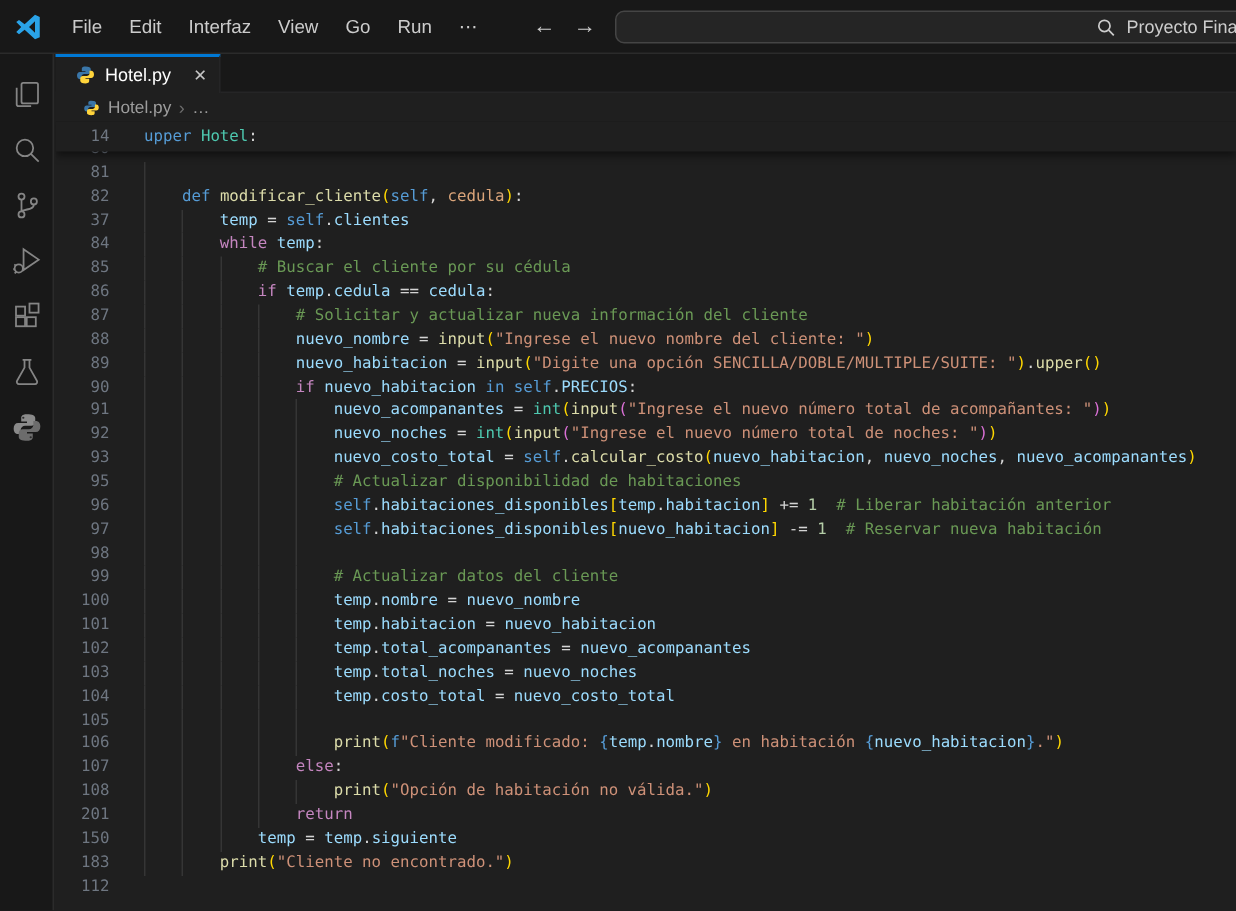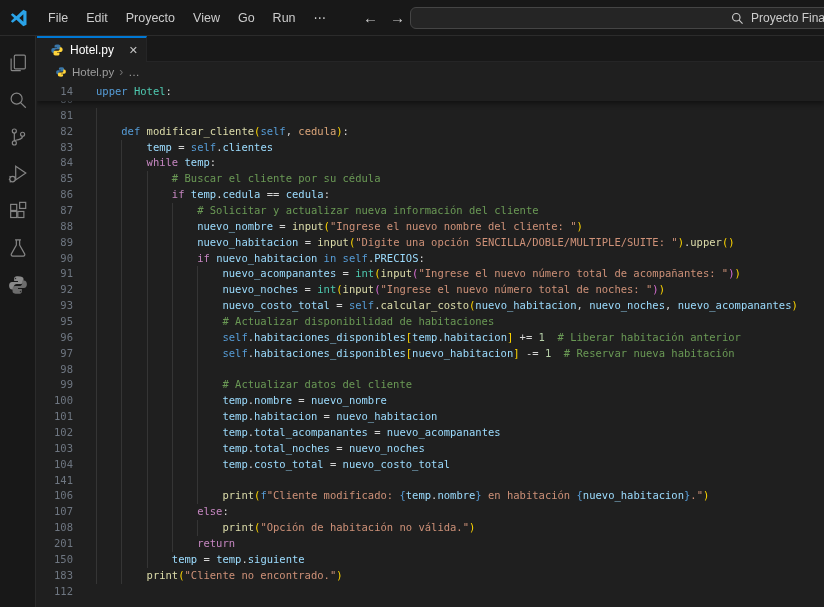--- a/index.html
+++ b/index.html
@@ -76,21 +76,21 @@
 
 <div class="app">
 
   <div class="titlebar">
     <svg class="vslogo" viewBox="0 0 24 24">
       <path fill="#2aa3e8" fill-rule="evenodd" d="M17.2 2.2 L21 3.9 v16.2 L17.2 21.8 L8.9 14.2 L4.4 17.7 L2.2 16 L6.2 12 L2.2 8 L4.4 6.3 L8.9 9.8 Z M17.2 7.4 L12.4 12 L17.2 16.6 Z"></path>
     </svg>
     <div class="menubar">
         <div class="menu-item">File</div>
         <div class="menu-item">Edit</div>
-        <div class="menu-item">Proyecto</div>
+        <div class="menu-item">Interfaz</div>
         <div class="menu-item">View</div>
         <div class="menu-item">Go</div>
         <div class="menu-item">Run</div>
         <div class="menu-item">⋯</div>
       </div>
     <div class="nav-arrows">
       <span class="nav-arrow">←</span>
       <span class="nav-arrow">→</span>
     </div>
     <div class="searchbox">
@@ -175,42 +175,42 @@
       <span>Hotel.py</span>
       <span class="crumb-sep">›</span>
       <span>…</span>
     </div>
 
     <div class="code-wrap">
       <div class="scroll">
           <div class="code-row"><span class="ln">80</span><span class="code"><span></span></span></div>
           <div class="code-row"><span class="ln">81</span><span class="code"><i class="guide" style="left: 23px;"></i></span></div>
           <div class="code-row"><span class="ln">82</span><span class="code"><i class="guide" style="left: 23px;"></i><span>    <span class="tk-k">def </span><span class="tk-fn">modificar_cliente</span><span class="tk-b1">(</span><span class="tk-kself">self</span><span class="tk-op">, </span><span class="tk-param">cedula</span><span class="tk-b1">)</span><span class="tk-op">:</span></span></span></div>
-          <div class="code-row"><span class="ln">83</span><span class="code"><i class="guide" style="left: 23px;"></i><i class="guide" style="left: 48.272px;"></i><span>        <span class="tk-v">temp</span><span class="tk-op"> = </span><span class="tk-kself">self</span><span class="tk-op">.</span><span class="tk-v">clientes</span></span></span></div>
+          <div class="code-row"><span class="ln">37</span><span class="code"><i class="guide" style="left: 23px;"></i><i class="guide" style="left: 48.272px;"></i><span>        <span class="tk-v">temp</span><span class="tk-op"> = </span><span class="tk-kself">self</span><span class="tk-op">.</span><span class="tk-v">clientes</span></span></span></div>
           <div class="code-row"><span class="ln">84</span><span class="code"><i class="guide" style="left: 23px;"></i><i class="guide" style="left: 48.272px;"></i><span>        <span class="tk-ctrl">while </span><span class="tk-v">temp</span><span class="tk-op">:</span></span></span></div>
           <div class="code-row"><span class="ln">85</span><span class="code"><i class="guide" style="left: 23px;"></i><i class="guide" style="left: 48.272px;"></i><i class="guide" style="left: 73.544px;"></i><span>            <span class="tk-c"># Buscar el cliente por su cédula</span></span></span></div>
           <div class="code-row"><span class="ln">86</span><span class="code"><i class="guide" style="left: 23px;"></i><i class="guide" style="left: 48.272px;"></i><i class="guide" style="left: 73.544px;"></i><span>            <span class="tk-ctrl">if </span><span class="tk-v">temp</span><span class="tk-op">.</span><span class="tk-v">cedula</span><span class="tk-op"> == </span><span class="tk-v">cedula</span><span class="tk-op">:</span></span></span></div>
           <div class="code-row"><span class="ln">87</span><span class="code"><i class="guide" style="left: 23px;"></i><i class="guide" style="left: 48.272px;"></i><i class="guide" style="left: 73.544px;"></i><i class="guide" style="left: 98.816px;"></i><span>                <span class="tk-c"># Solicitar y actualizar nueva información del cliente</span></span></span></div>
           <div class="code-row"><span class="ln">88</span><span class="code"><i class="guide" style="left: 23px;"></i><i class="guide" style="left: 48.272px;"></i><i class="guide" style="left: 73.544px;"></i><i class="guide" style="left: 98.816px;"></i><span>                <span class="tk-v">nuevo_nombre</span><span class="tk-op"> = </span><span class="tk-fn">input</span><span class="tk-b1">(</span><span class="tk-s">"Ingrese el nuevo nombre del cliente: "</span><span class="tk-b1">)</span></span></span></div>
           <div class="code-row"><span class="ln">89</span><span class="code"><i class="guide" style="left: 23px;"></i><i class="guide" style="left: 48.272px;"></i><i class="guide" style="left: 73.544px;"></i><i class="guide" style="left: 98.816px;"></i><span>                <span class="tk-v">nuevo_habitacion</span><span class="tk-op"> = </span><span class="tk-fn">input</span><span class="tk-b1">(</span><span class="tk-s">"Digite una opción SENCILLA/DOBLE/MULTIPLE/SUITE: "</span><span class="tk-b1">)</span><span class="tk-op">.</span><span class="tk-fn">upper</span><span class="tk-b1">()</span></span></span></div>
           <div class="code-row"><span class="ln">90</span><span class="code"><i class="guide" style="left: 23px;"></i><i class="guide" style="left: 48.272px;"></i><i class="guide" style="left: 73.544px;"></i><i class="guide" style="left: 98.816px;"></i><span>                <span class="tk-ctrl">if </span><span class="tk-v">nuevo_habitacion</span><span class="tk-k"> in </span><span class="tk-kself">self</span><span class="tk-op">.</span><span class="tk-v">PRECIOS</span><span class="tk-op">:</span></span></span></div>
           <div class="code-row"><span class="ln">91</span><span class="code"><i class="guide" style="left: 23px;"></i><i class="guide" style="left: 48.272px;"></i><i class="guide" style="left: 73.544px;"></i><i class="guide" style="left: 98.816px;"></i><i class="guide" style="left: 124.088px;"></i><span>                    <span class="tk-v">nuevo_acompanantes</span><span class="tk-op"> = </span><span class="tk-cls">int</span><span class="tk-b1">(</span><span class="tk-fn">input</span><span class="tk-b2">(</span><span class="tk-s">"Ingrese el nuevo número total de acompañantes: "</span><span class="tk-b2">)</span><span class="tk-b1">)</span></span></span></div>
           <div class="code-row"><span class="ln">92</span><span class="code"><i class="guide" style="left: 23px;"></i><i class="guide" style="left: 48.272px;"></i><i class="guide" style="left: 73.544px;"></i><i class="guide" style="left: 98.816px;"></i><i class="guide" style="left: 124.088px;"></i><span>                    <span class="tk-v">nuevo_noches</span><span class="tk-op"> = </span><span class="tk-cls">int</span><span class="tk-b1">(</span><span class="tk-fn">input</span><span class="tk-b2">(</span><span class="tk-s">"Ingrese el nuevo número total de noches: "</span><span class="tk-b2">)</span><span class="tk-b1">)</span></span></span></div>
           <div class="code-row"><span class="ln">93</span><span class="code"><i class="guide" style="left: 23px;"></i><i class="guide" style="left: 48.272px;"></i><i class="guide" style="left: 73.544px;"></i><i class="guide" style="left: 98.816px;"></i><i class="guide" style="left: 124.088px;"></i><span>                    <span class="tk-v">nuevo_costo_total</span><span class="tk-op"> = </span><span class="tk-kself">self</span><span class="tk-op">.</span><span class="tk-fn">calcular_costo</span><span class="tk-b1">(</span><span class="tk-v">nuevo_habitacion</span><span class="tk-op">, </span><span class="tk-v">nuevo_noches</span><span class="tk-op">, </span><span class="tk-v">nuevo_acompanantes</span><span class="tk-b1">)</span></span></span></div>
           <div class="code-row"><span class="ln">95</span><span class="code"><i class="guide" style="left: 23px;"></i><i class="guide" style="left: 48.272px;"></i><i class="guide" style="left: 73.544px;"></i><i class="guide" style="left: 98.816px;"></i><i class="guide" style="left: 124.088px;"></i><span>                    <span class="tk-c"># Actualizar disponibilidad de habitaciones</span></span></span></div>
           <div class="code-row"><span class="ln">96</span><span class="code"><i class="guide" style="left: 23px;"></i><i class="guide" style="left: 48.272px;"></i><i class="guide" style="left: 73.544px;"></i><i class="guide" style="left: 98.816px;"></i><i class="guide" style="left: 124.088px;"></i><span>                    <span class="tk-kself">self</span><span class="tk-op">.</span><span class="tk-v">habitaciones_disponibles</span><span class="tk-b1">[</span><span class="tk-v">temp</span><span class="tk-op">.</span><span class="tk-v">habitacion</span><span class="tk-b1">]</span><span class="tk-op"> += </span><span class="tk-n">1</span><span class="tk-c">  # Liberar habitación anterior</span></span></span></div>
           <div class="code-row"><span class="ln">97</span><span class="code"><i class="guide" style="left: 23px;"></i><i class="guide" style="left: 48.272px;"></i><i class="guide" style="left: 73.544px;"></i><i class="guide" style="left: 98.816px;"></i><i class="guide" style="left: 124.088px;"></i><span>                    <span class="tk-kself">self</span><span class="tk-op">.</span><span class="tk-v">habitaciones_disponibles</span><span class="tk-b1">[</span><span class="tk-v">nuevo_habitacion</span><span class="tk-b1">]</span><span class="tk-op"> -= </span><span class="tk-n">1</span><span class="tk-c">  # Reservar nueva habitación</span></span></span></div>
           <div class="code-row"><span class="ln">98</span><span class="code"><i class="guide" style="left: 23px;"></i><i class="guide" style="left: 48.272px;"></i><i class="guide" style="left: 73.544px;"></i><i class="guide" style="left: 98.816px;"></i><i class="guide" style="left: 124.088px;"></i><span>                    </span></span></div>
           <div class="code-row"><span class="ln">99</span><span class="code"><i class="guide" style="left: 23px;"></i><i class="guide" style="left: 48.272px;"></i><i class="guide" style="left: 73.544px;"></i><i class="guide" style="left: 98.816px;"></i><i class="guide" style="left: 124.088px;"></i><span>                    <span class="tk-c"># Actualizar datos del cliente</span></span></span></div>
           <div class="code-row"><span class="ln">100</span><span class="code"><i class="guide" style="left: 23px;"></i><i class="guide" style="left: 48.272px;"></i><i class="guide" style="left: 73.544px;"></i><i class="guide" style="left: 98.816px;"></i><i class="guide" style="left: 124.088px;"></i><span>                    <span class="tk-v">temp</span><span class="tk-op">.</span><span class="tk-v">nombre</span><span class="tk-op"> = </span><span class="tk-v">nuevo_nombre</span></span></span></div>
           <div class="code-row"><span class="ln">101</span><span class="code"><i class="guide" style="left: 23px;"></i><i class="guide" style="left: 48.272px;"></i><i class="guide" style="left: 73.544px;"></i><i class="guide" style="left: 98.816px;"></i><i class="guide" style="left: 124.088px;"></i><span>                    <span class="tk-v">temp</span><span class="tk-op">.</span><span class="tk-v">habitacion</span><span class="tk-op"> = </span><span class="tk-v">nuevo_habitacion</span></span></span></div>
           <div class="code-row"><span class="ln">102</span><span class="code"><i class="guide" style="left: 23px;"></i><i class="guide" style="left: 48.272px;"></i><i class="guide" style="left: 73.544px;"></i><i class="guide" style="left: 98.816px;"></i><i class="guide" style="left: 124.088px;"></i><span>                    <span class="tk-v">temp</span><span class="tk-op">.</span><span class="tk-v">total_acompanantes</span><span class="tk-op"> = </span><span class="tk-v">nuevo_acompanantes</span></span></span></div>
           <div class="code-row"><span class="ln">103</span><span class="code"><i class="guide" style="left: 23px;"></i><i class="guide" style="left: 48.272px;"></i><i class="guide" style="left: 73.544px;"></i><i class="guide" style="left: 98.816px;"></i><i class="guide" style="left: 124.088px;"></i><span>                    <span class="tk-v">temp</span><span class="tk-op">.</span><span class="tk-v">total_noches</span><span class="tk-op"> = </span><span class="tk-v">nuevo_noches</span></span></span></div>
           <div class="code-row"><span class="ln">104</span><span class="code"><i class="guide" style="left: 23px;"></i><i class="guide" style="left: 48.272px;"></i><i class="guide" style="left: 73.544px;"></i><i class="guide" style="left: 98.816px;"></i><i class="guide" style="left: 124.088px;"></i><span>                    <span class="tk-v">temp</span><span class="tk-op">.</span><span class="tk-v">costo_total</span><span class="tk-op"> = </span><span class="tk-v">nuevo_costo_total</span></span></span></div>
-          <div class="code-row"><span class="ln">141</span><span class="code"><i class="guide" style="left: 23px;"></i><i class="guide" style="left: 48.272px;"></i><i class="guide" style="left: 73.544px;"></i><i class="guide" style="left: 98.816px;"></i><i class="guide" style="left: 124.088px;"></i><span>                    </span></span></div>
+          <div class="code-row"><span class="ln">105</span><span class="code"><i class="guide" style="left: 23px;"></i><i class="guide" style="left: 48.272px;"></i><i class="guide" style="left: 73.544px;"></i><i class="guide" style="left: 98.816px;"></i><i class="guide" style="left: 124.088px;"></i><span>                    </span></span></div>
           <div class="code-row"><span class="ln">106</span><span class="code"><i class="guide" style="left: 23px;"></i><i class="guide" style="left: 48.272px;"></i><i class="guide" style="left: 73.544px;"></i><i class="guide" style="left: 98.816px;"></i><i class="guide" style="left: 124.088px;"></i><span>                    <span class="tk-fn">print</span><span class="tk-b1">(</span><span class="tk-k">f</span><span class="tk-s">"Cliente modificado: </span><span class="tk-fb">{</span><span class="tk-v">temp</span><span class="tk-op">.</span><span class="tk-v">nombre</span><span class="tk-fb">}</span><span class="tk-s"> en habitación </span><span class="tk-fb">{</span><span class="tk-v">nuevo_habitacion</span><span class="tk-fb">}</span><span class="tk-s">."</span><span class="tk-b1">)</span></span></span></div>
           <div class="code-row"><span class="ln">107</span><span class="code"><i class="guide" style="left: 23px;"></i><i class="guide" style="left: 48.272px;"></i><i class="guide" style="left: 73.544px;"></i><i class="guide" style="left: 98.816px;"></i><span>                <span class="tk-ctrl">else</span><span class="tk-op">:</span></span></span></div>
           <div class="code-row"><span class="ln">108</span><span class="code"><i class="guide" style="left: 23px;"></i><i class="guide" style="left: 48.272px;"></i><i class="guide" style="left: 73.544px;"></i><i class="guide" style="left: 98.816px;"></i><i class="guide" style="left: 124.088px;"></i><span>                    <span class="tk-fn">print</span><span class="tk-b1">(</span><span class="tk-s">"Opción de habitación no válida."</span><span class="tk-b1">)</span></span></span></div>
           <div class="code-row"><span class="ln">201</span><span class="code"><i class="guide" style="left: 23px;"></i><i class="guide" style="left: 48.272px;"></i><i class="guide" style="left: 73.544px;"></i><i class="guide" style="left: 98.816px;"></i><span>                <span class="tk-ctrl">return</span></span></span></div>
           <div class="code-row"><span class="ln">150</span><span class="code"><i class="guide" style="left: 23px;"></i><i class="guide" style="left: 48.272px;"></i><i class="guide" style="left: 73.544px;"></i><span>            <span class="tk-v">temp</span><span class="tk-op"> = </span><span class="tk-v">temp</span><span class="tk-op">.</span><span class="tk-v">siguiente</span></span></span></div>
           <div class="code-row"><span class="ln">183</span><span class="code"><i class="guide" style="left: 23px;"></i><i class="guide" style="left: 48.272px;"></i><span>        <span class="tk-fn">print</span><span class="tk-b1">(</span><span class="tk-s">"Cliente no encontrado."</span><span class="tk-b1">)</span></span></span></div>
           <div class="code-row"><span class="ln">112</span><span class="code"><span></span></span></div>
         </div>
       <div class="sticky">
         <span class="ln">14</span>

